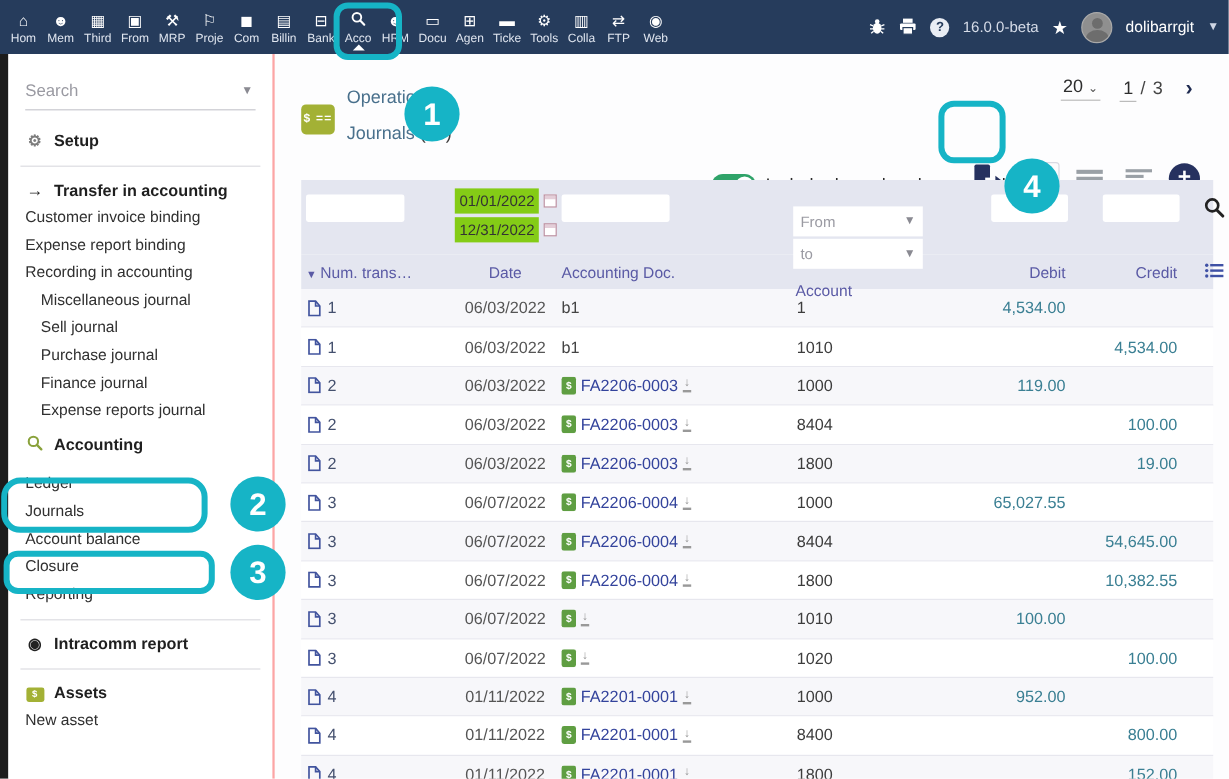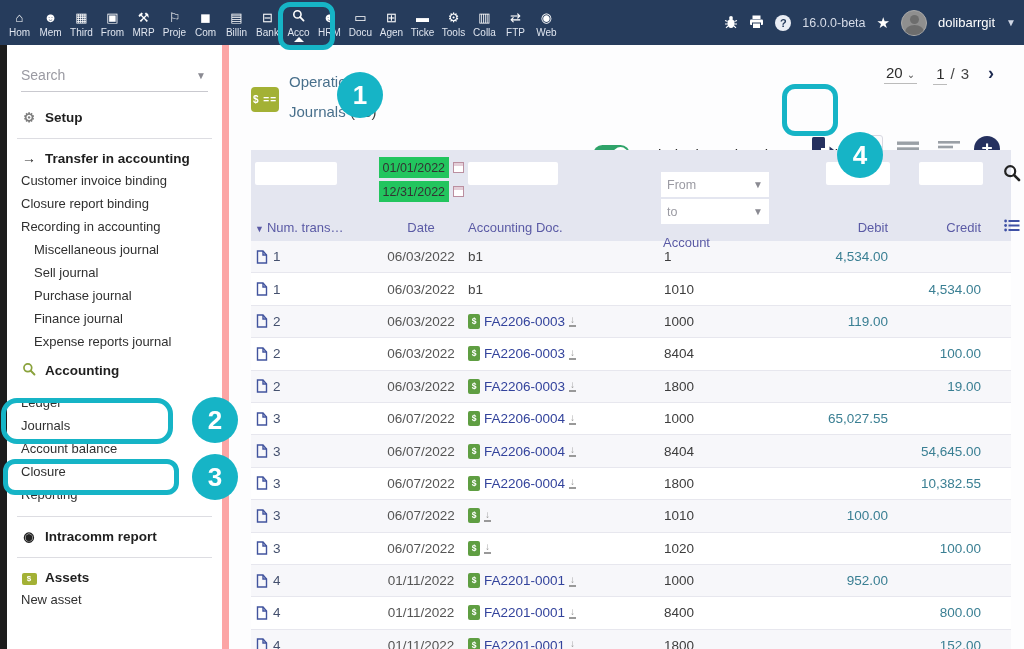--- a/index.html
+++ b/index.html
@@ -24,21 +24,21 @@
   .star { color:#fff; font-size:15px; }
   .avatar { width:26px; height:26px; border-radius:50%; background:#8f8f8f; position:relative; overflow:hidden; border:1px solid #a9a9a9; }
   .avatar::before { content:""; position:absolute; top:4px; left:8px; width:9px; height:9px; border-radius:50%; background:#6d6d6d; }
   .avatar::after { content:""; position:absolute; top:14px; left:3px; width:19px; height:14px; border-radius:50% 50% 0 0; background:#6d6d6d; }
   .username { color:#fff; font-size:13px; }
   .uchev { color:#cfd6e4; font-size:10px; }
 
   
   .layout { display:flex; height:604px; }
   .leftstrip { width:7px; background:#1c1c1c; }
-  .sidebar { width:222px; border-right:7px solid #fca5a5; background:#fff; }
+  .sidebar { width:222px; border-right:2px solid #fca5a5; background:#fff; }
   .main { position:relative; flex:1; background:#fdfdfe; }
 
   
   .side-search { margin:14px 14px 0; height:33px; border-bottom:1px solid #c9c9cf;
     display:flex; align-items:center; justify-content:space-between; color:#9a9aa2; font-size:14px; cursor:text; }
   .side-search .caret { color:#8a8a92; font-size:10px; padding-right:2px; }
   .sb-sec { display:flex; gap:8px; align-items:center; padding-left:14px; height:22px;
     font-weight:bold; font-size:13.5px; color:#1f1f1f; margin-top:14px; cursor:pointer; }
   .sb-div + .sb-sec { margin-top:8px; }
   .sb-sec.callout { margin-top:6px; }
@@ -86,21 +86,21 @@
   .filterband { background:#e4e6f0; height:62px; align-items:start; }
   .headband { background:#e4e6f0; height:29px; align-items:center; color:#5a5aa5; font-size:13px; }
   .fc { padding-top:12px; }
   .f-in { background:#fff; border:none; height:23px; border-radius:2px; font-size:12.5px; padding:0 5px;
     font-family:"Liberation Sans", sans-serif; }
   .w-num { width:82px; margin-left:4px; }
   .w-doc { width:90px; margin-left:2px; }
   .w-amt { width:64px; }
   .fc-date { padding-top:7px; text-align:center; }
   .date-line { display:flex; align-items:center; justify-content:center; gap:4px; margin-bottom:3px; }
-  .f-date { background:#22c55e; border:none; width:70px; height:21px; font-size:12.5px; color:#333; padding:0 4px;
+  .f-date { background:#84cc16; border:none; width:70px; height:21px; font-size:12.5px; color:#333; padding:0 4px;
     font-family:"Liberation Sans", sans-serif; }
   .cal-ic { width:11px; height:11px; border:1px solid #bb8fa0; background:#fff;
     box-shadow:inset 0 3px 0 rgba(196,146,168,.45); display:inline-block; }
   .fc-acct { padding-top:22px; }
   .f-sel { background:#fff; width:108px; height:25px; margin-bottom:2px; display:flex; align-items:center;
     justify-content:space-between; padding:0 6px; color:#9a9aa2; font-size:12.5px; cursor:pointer; }
   .f-sel .caret { color:#8a8a92; font-size:10px; }
   .fc-right { display:flex; justify-content:flex-end; padding-right:4px; }
   .fc-opt { padding-top:14px; display:flex; align-items:center; gap:9px; justify-content:flex-end; padding-right:6px; }
   .f-x { color:#9a9aa2; font-size:18px; font-weight:bold; line-height:16px; cursor:pointer; }
@@ -260,21 +260,21 @@
           <div class="sb-sec">
             <span class="sico">⚙</span>
             <span>Setup</span>
           </div>
           <div class="sb-div"></div>
           <div class="sb-sec">
             <span class="sico arrow">→</span>
             <span>Transfer in accounting</span>
           </div>
           <div class="sb-item">Customer invoice binding</div>
-          <div class="sb-item">Closure report binding</div>
+          <div class="sb-item">Expense report binding</div>
           <div class="sb-item">Recording in accounting</div>
           <div class="sb-item sb-sub">Miscellaneous journal</div>
           <div class="sb-item sb-sub">Sell journal</div>
           <div class="sb-item sb-sub">Purchase journal</div>
           <div class="sb-item sb-sub">Finance journal</div>
           <div class="sb-item sb-sub">Expense reports journal</div>
           <div class="sb-sec callout">
             <span class="sico"><svg width="14" height="14" viewBox="0 0 18 18" fill="none">
                 <circle cx="7.5" cy="7.5" r="5" stroke="#8aa23c" stroke-width="2.2"></circle>
                 <path d="M11.3 11.3L16 16" stroke="#8aa23c" stroke-width="2.5" stroke-linecap="round"></path>

